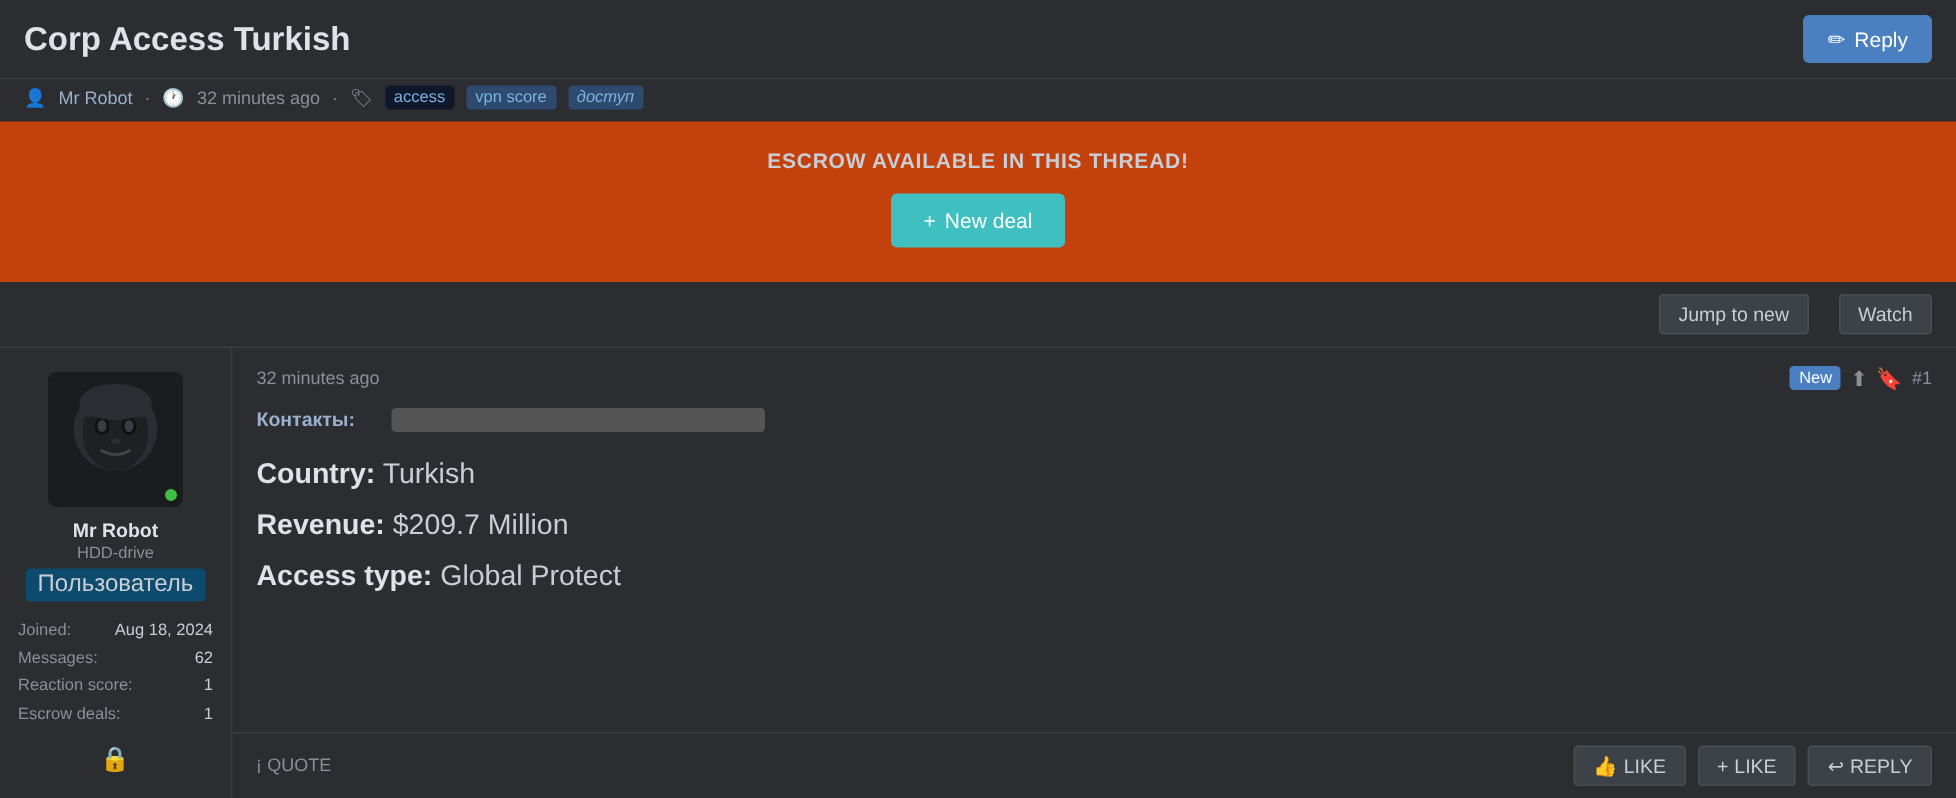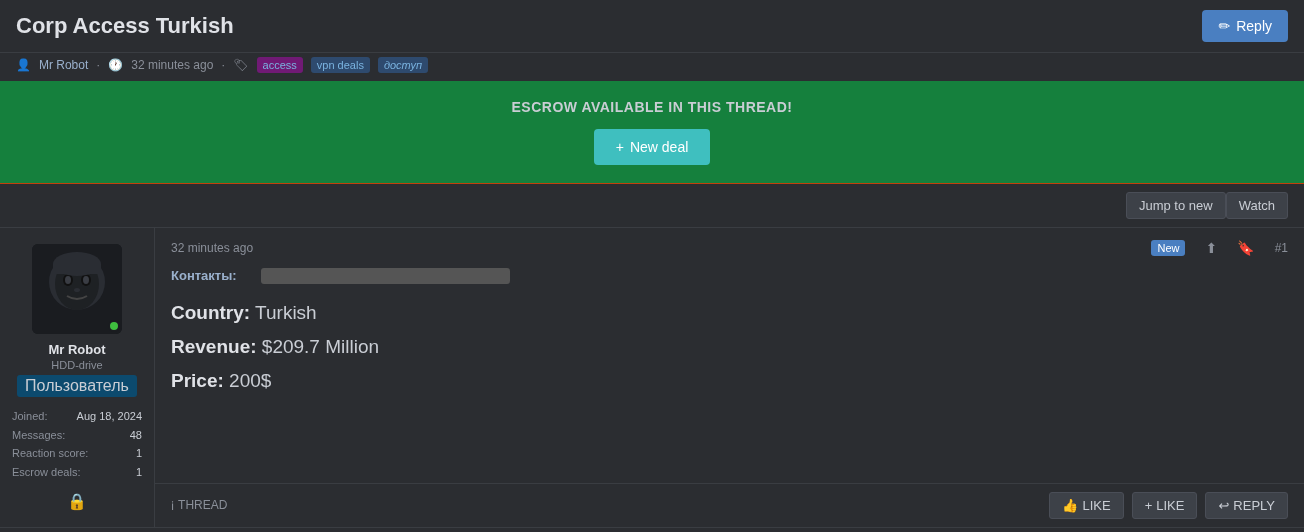--- a/index.html
+++ b/index.html
@@ -48,30 +48,30 @@
       font-size: 12px;
       color: #8a8f99;
     }
     .tag {
       background: #3d4148;
       color: #9ab0cc;
       padding: 2px 6px;
       border-radius: 3px;
       font-size: 11px;
     }
-    .tag.access { background: #701a75; color: #7ab3e0; }
+    .tag.access { background: #0f172a; color: #7ab3e0; }
     .tag.vpn { background: #2e4a6e; color: #7ab3e0; }
     .tag.dostup { background: #2e4a6e; color: #7ab3e0; font-style: italic; }
 
     
     .escrow-banner {
-      background: #15803d;
+      background: #c2410c;
       padding: 18px 16px;
       text-align: center;
-      border-bottom: 1px solid #c2410c;
+      border-bottom: 5px solid #c2410c;
     }
     .escrow-banner .escrow-title {
       color: #c9cdd4;
       font-size: 14px;
       font-weight: bold;
       letter-spacing: 0.5px;
       margin-bottom: 14px;
     }
     .new-deal-btn {
       background: #3fbfbf;
@@ -85,21 +85,21 @@
       align-items: center;
       gap: 6px;
     }
 
     
     .action-bar {
       background: #2b2d31;
       padding: 8px 16px;
       display: flex;
       justify-content: flex-end;
-      gap: 0;
+      gap: 20px;
       border-bottom: 1px solid #3a3d42;
     }
     .action-bar-btn {
       background: #3d4148;
       color: #c9cdd4;
       border: 1px solid #4a4e57;
       padding: 5px 12px;
       border-radius: 3px;
       cursor: pointer;
       font-size: 13px;
@@ -193,21 +193,21 @@
       justify-content: space-between;
       margin-bottom: 12px;
     }
     .post-time {
       color: #8a8f99;
       font-size: 12px;
     }
     .post-actions {
       display: flex;
       align-items: center;
-      gap: 20px;
+      gap: 6px;
     }
     .new-badge {
       background: #4a7fc1;
       color: #fff;
       font-size: 11px;
       padding: 2px 6px;
       border-radius: 3px;
     }
     .post-action-icon {
       color: #8a8f99;
@@ -300,21 +300,21 @@
 
 <div class="meta-bar">
   <span>👤</span>
   <span style="color:#9ab0cc; cursor:pointer;">Mr Robot</span>
   <span>·</span>
   <span>🕐</span>
   <span>32 minutes ago</span>
   <span>·</span>
   <span>🏷</span>
   <span class="tag access">access</span>
-  <span class="tag vpn">vpn deals</span>
+  <span class="tag vpn">vpn score</span>
   <span class="tag dostup">доступ</span>
 </div>
 
 <div class="escrow-banner">
   <div class="escrow-title">ESCROW AVAILABLE IN THIS THREAD!</div>
   <button class="new-deal-btn">
     <span>+</span>
     <span>New deal</span>
   </button>
 </div>
@@ -353,21 +353,21 @@
     <div class="username">Mr Robot</div>
     <div class="user-subtitle">HDD-drive</div>
     <div class="user-role-badge">Пользователь</div>
     <div class="user-stats">
       <div class="stat-row">
         <span>Joined:</span>
         <span class="stat-val">Aug 18, 2024</span>
       </div>
       <div class="stat-row">
         <span>Messages:</span>
-        <span class="stat-val">48</span>
+        <span class="stat-val">62</span>
       </div>
       <div class="stat-row">
         <span>Reaction score:</span>
         <span class="stat-val">1</span>
       </div>
       <div class="stat-row">
         <span>Escrow deals:</span>
         <span class="stat-val">1</span>
       </div>
     </div>
@@ -395,30 +395,30 @@
       <div class="post-body">
         <div>
           <strong>Country:</strong>
           <span>Turkish</span>
         </div>
         <div>
           <strong>Revenue:</strong>
           <span>$209.7 Million</span>
         </div>
         <div>
-          <strong>Price:</strong>
-          <span>200$</span>
+          <strong>Access type:</strong>
+          <span>Global Protect</span>
         </div>
       </div>
     </div>
 
     <div class="post-bottom">
       <button class="report-btn">
         <span>ℹ</span>
-        <span>THREAD</span>
+        <span>QUOTE</span>
       </button>
       <div class="bottom-right-actions">
         <button class="bottom-btn">
           <span>👍</span>
           <span>LIKE</span>
         </button>
         <button class="bottom-btn">
           <span>+</span>
           <span>LIKE</span>
         </button>

